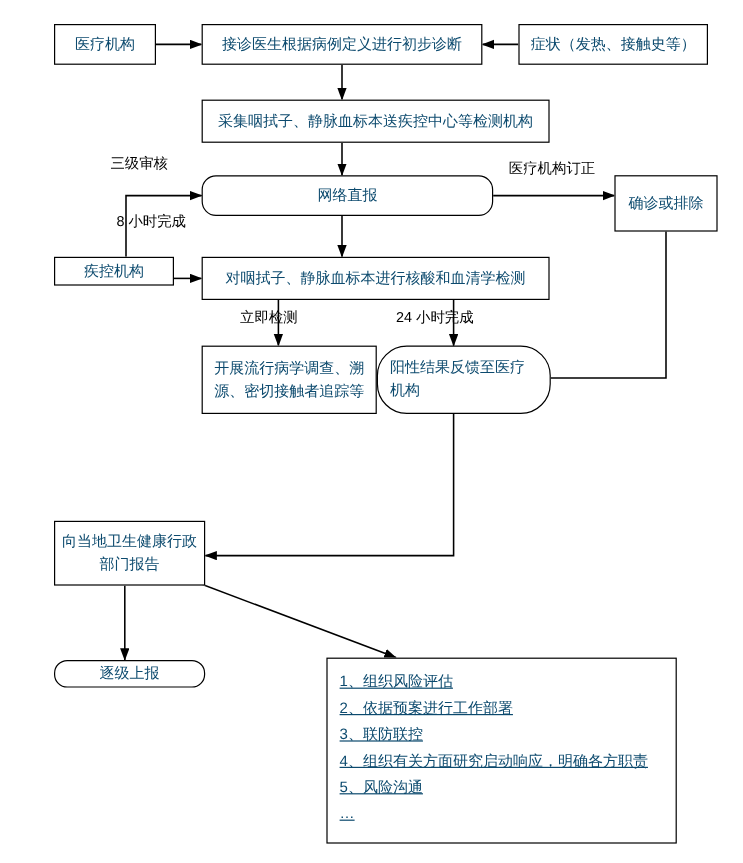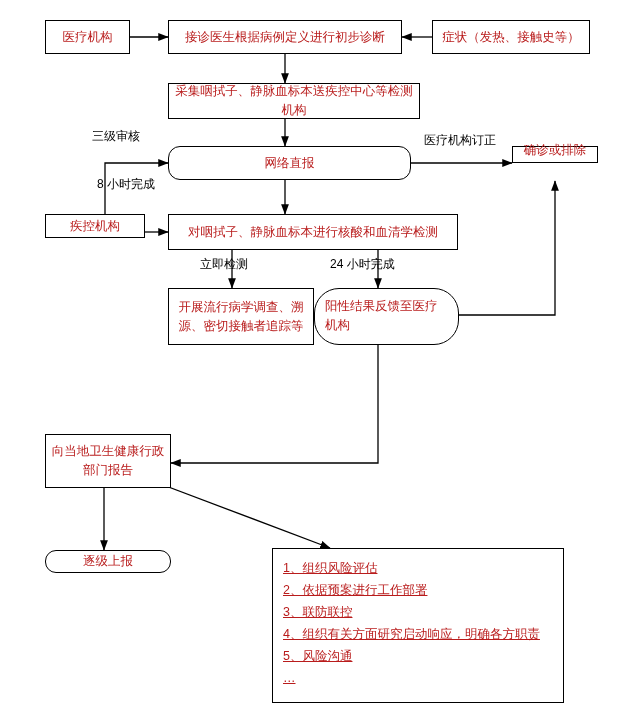--- a/index.html
+++ b/index.html
@@ -15,21 +15,21 @@
     width: 619px;
     height: 719px;
     background: #ffffff;
     overflow: hidden;
   }
   .node {
     position: absolute;
     box-sizing: border-box;
     border: 1px solid #000000;
     background: #ffffff;
-    color: #b91c1c;
+    color: #0c4a6e;
     font-size: 12.5px;
     line-height: 19px;
     display: flex;
     align-items: center;
     justify-content: center;
     text-align: center;
     padding: 2px 4px;
     z-index: 2;
   }
   .node.left-align {
@@ -112,29 +112,29 @@
   </div>
 
   <div class="node" style="left:168px; top:20px; width:234px; height:34px;">
     <span>接诊医生根据病例定义进行初步诊断</span>
   </div>
 
   <div class="node" style="left:432px; top:20px; width:158px; height:34px;">
     <span>症状（发热、接触史等）</span>
   </div>
 
-  <div class="node" style="left:168px; top:83px; width:252px; height:36px;">
+  <div class="node" style="left:168px; top:83px; width:290px; height:36px;">
     <span>采集咽拭子、静脉血标本送疾控中心等检测机构</span>
   </div>
 
   <div class="node" style="left:168px; top:146px; width:243px; height:34px;border-radius:12px;">
     <span>网络直报</span>
   </div>
 
-  <div class="node" style="left:512px; top:146px; width:86px; height:17px;align-items:flex-end;">
+  <div class="node" style="left:512px; top:146px; width:86px; height:47px;">
     <span>确诊或排除</span>
   </div>
 
   <div class="node" style="left:45px; top:214px; width:100px; height:24px;">
     <span>疾控机构</span>
   </div>
 
   <div class="node" style="left:168px; top:214px; width:290px; height:36px;">
     <span>对咽拭子、静脉血标本进行核酸和血清学检测</span>
   </div>

